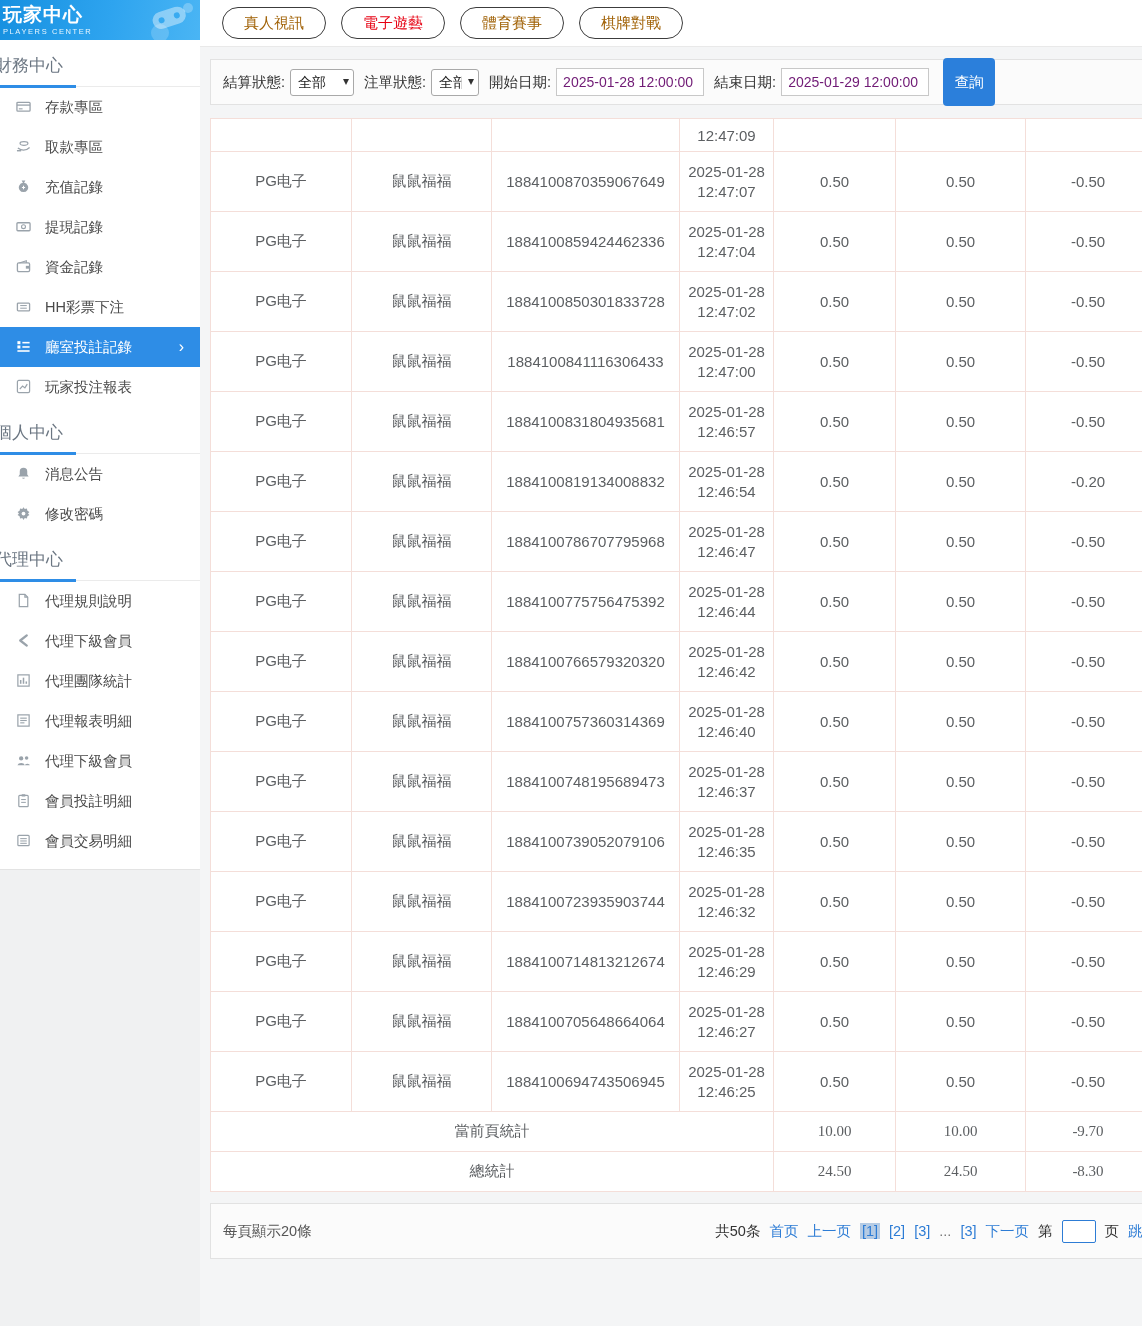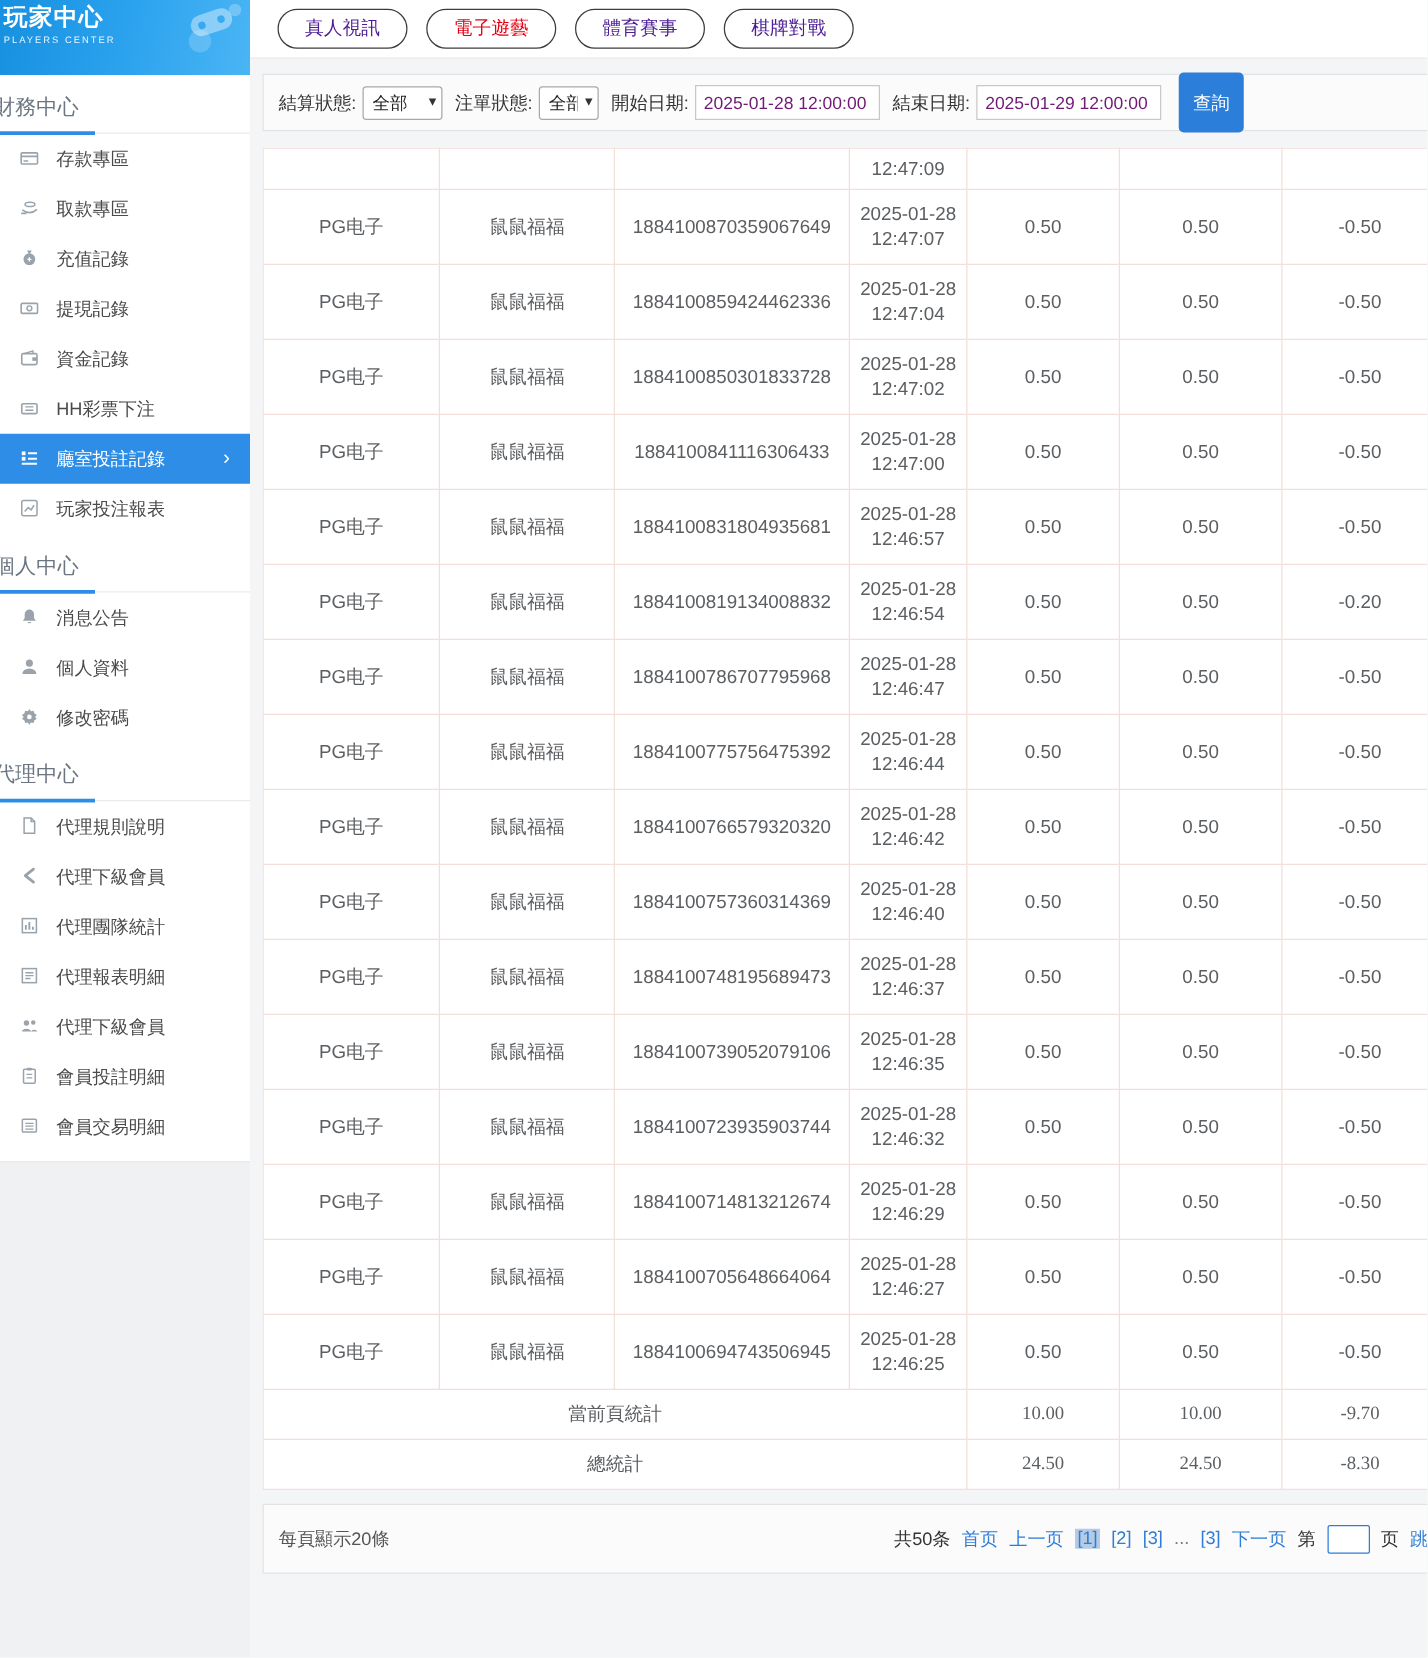--- a/index.html
+++ b/index.html
@@ -3,42 +3,42 @@
 <meta charset="utf-8">
 <style>
   * { box-sizing: border-box; margin: 0; padding: 0; }
   html,body { width:1142px; height:1326px; }
   body {
     font-family: "Liberation Sans","DejaVu Sans",sans-serif;
     background:#f4f5f6; position:relative; overflow:hidden; color:#333;
   }
   
   .sidebar { position:absolute; left:0; top:0; width:200px; height:100%; background:#f0f1f2; }
-  .logo { height:60px; background:linear-gradient(100deg,#1690e0 0%,#2ea4ef 55%,#4ab5f4 100%);
+  .logo { height:40px; background:linear-gradient(100deg,#1690e0 0%,#2ea4ef 55%,#4ab5f4 100%);
           color:#fff; padding:4px 0 0 3px; position:relative; overflow:hidden; }
   .logo-title { font-size:19px; font-weight:bold; letter-spacing:1px; line-height:22px; }
   .logo-sub { font-size:7.5px; letter-spacing:1.6px; color:#e8f6ff; margin-top:1px; }
   .logo-deco { position:absolute; right:4px; top:1px; }
   .menu { background:#fff; padding-bottom:8px; border-bottom:1px solid #e3e3e3; }
   .section-head { margin-left:-5px; padding:14px 0 9px 0; font-size:17px; color:#6b7682;
                   position:relative; border-bottom:1px solid #ebebeb; }
   .section-head::after { content:""; position:absolute; left:0; bottom:-2px; width:81px; height:3px; background:#2e8de6; }
   .menu-item { height:40px; display:flex; align-items:center; padding-left:16px;
                color:#4a4a4a; font-size:14.5px; cursor:pointer; position:relative; }
   .menu-item .ic { width:16px; height:16px; color:#9aa3ab; margin-right:13px; display:inline-flex; }
   .menu-item .ic svg { width:15px; height:15px; }
   .menu-item .chev { position:absolute; right:16px; font-size:16px; line-height:16px; }
   .menu-item.active { background:#2e8de6; color:#fff; }
   .menu-item.active .ic { color:#fff; }
   
   .main { position:absolute; left:200px; top:0; width:942px; height:100%; background:#f4f5f6; overflow:hidden; }
   .tabsbar { background:#fff; height:47px; border-bottom:1px solid #e9e9e9;
              display:flex; align-items:center; padding-left:22px; gap:15px; }
   .tab { border:1.5px solid #3c3c3c; border-radius:17px; padding:6px 21px; font-size:15px;
-         color:#4c1d95; background:#fff; cursor:pointer; line-height:18px; }
+         color:#a16207; background:#fff; cursor:pointer; line-height:18px; }
   .tab.active { color:#e60012; }
   .panel { margin:12px 0 0 10px; width:934px; border:1px solid #e2e2e2; background:#fbfbfb; }
   .filterbar { height:46px; display:flex; align-items:center; padding-left:12px; font-size:14.5px; color:#333; }
   .flabel { margin-right:5px; }
   .grp { margin-left:10px; }
   .selwrap { position:relative; display:inline-flex;align-items:flex-end; }
   .selwrap::after { content:"▾"; position:absolute; right:5px; top:5px; font-size:12px; color:#333; pointer-events:none; }
   select { height:27px; border:1px solid #a9a9a9; border-radius:3px; background:#fff;
            font-size:14px; color:#222; appearance:none; -webkit-appearance:none; padding:0 16px 0 7px; }
   .sel-wide { width:64px; }
@@ -189,30 +189,20 @@
     <span class="ic">
               <svg viewBox="0 0 16 16">
                 <path d="M8 1.8 a4 4 0 0 1 4 4 v3.2 l1.5 2.3 h-11 L4 9 V5.8 a4 4 0 0 1 4-4 Z" fill="currentColor"></path>
                 <path d="M6.4 12.4 a1.7 1.7 0 0 0 3.2 0 Z" fill="currentColor"></path>
               </svg>
             </span>
     <span class="lbl">消息公告</span>
 
   </div>
 
-  <div class="menu-item">
-    <span class="ic">
-              <svg viewBox="0 0 16 16">
-                <circle cx="8" cy="4.8" r="3" fill="currentColor"></circle>
-                <path d="M2 14 a6 4.6 0 0 1 12 0 Z" fill="currentColor"></path>
-              </svg>
-            </span>
-    <span class="lbl">個人資料</span>
-
-  </div>
 
   <div class="menu-item">
     <span class="ic">
               <svg viewBox="0 0 16 16">
                 <path d="M8 1.2 l1.3 2.1 2.3-.6.6 2.3 2.1 1.3-1.5 1.7 1.5 1.7-2.1 1.3-.6 2.3-2.3-.6L8 14.8 6.7 12.7l-2.3.6-.6-2.3L1.7 9.7 3.2 8 1.7 6.3l2.1-1.3.6-2.3 2.3.6Z" fill="currentColor"></path>
                 <circle cx="8" cy="8" r="2" fill="#fff"></circle>
               </svg>
             </span>
     <span class="lbl">修改密碼</span>
 

